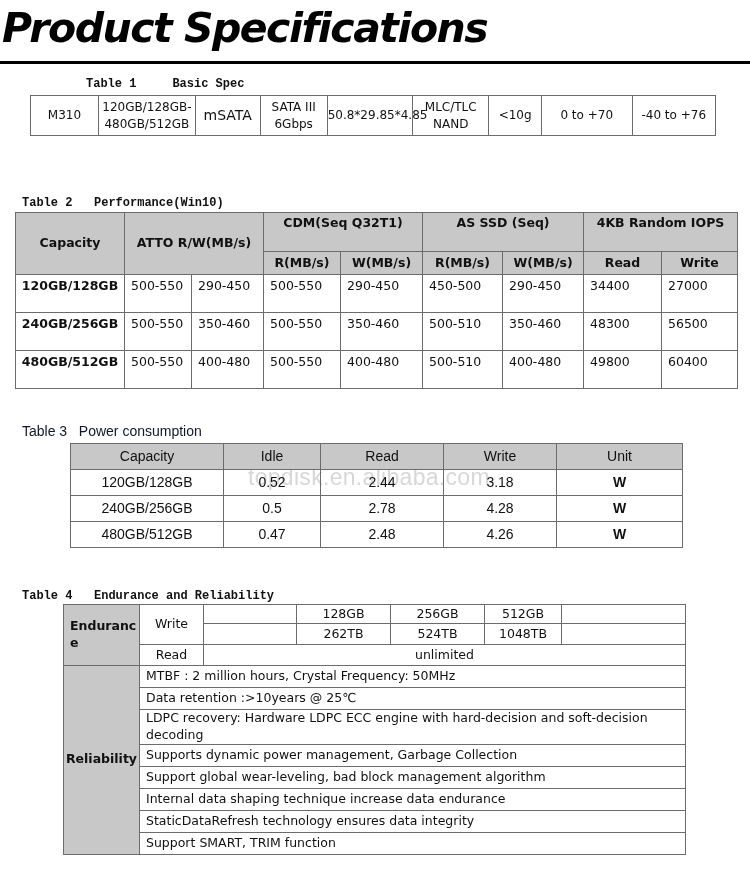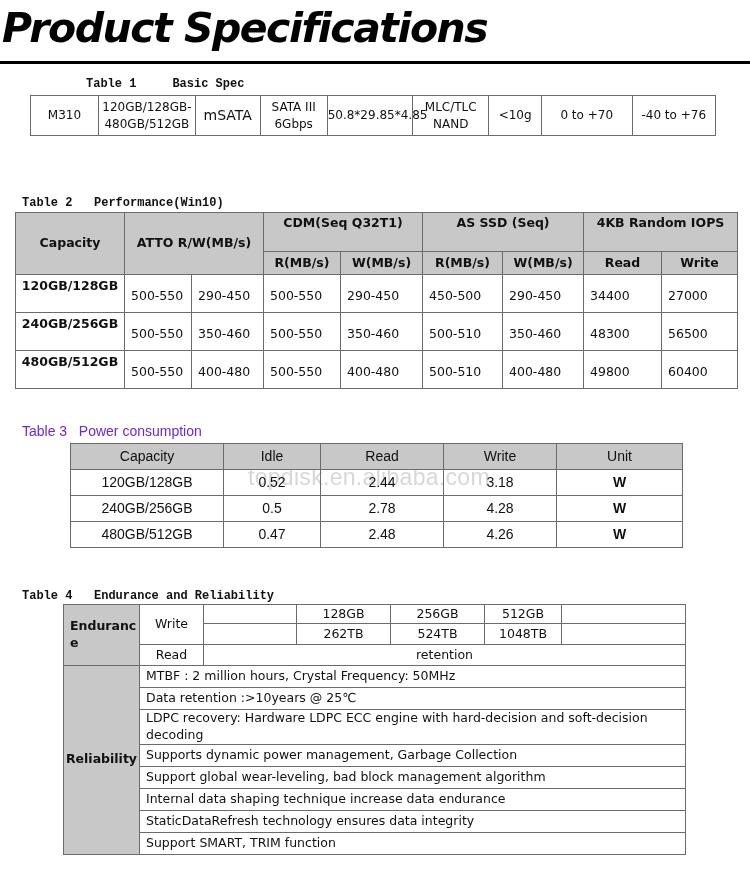--- a/index.html
+++ b/index.html
@@ -1,27 +1,27 @@
 <!DOCTYPE html>
 <html><head>
 <meta charset="utf-8">
 <style>
   html, body { margin: 0; padding: 0; background: #ffffff; }
   body { width: 750px; height: 876px; position: relative; overflow: hidden; font-family: "DejaVu Sans", sans-serif; color: #111; }
   .abs { position: absolute; }
   .title { left: 2px; top: 4px; font-family: "DejaVu Sans", sans-serif; font-style: italic; font-weight: bold; font-size: 41px; letter-spacing: -1.5px; color: #000; }
   .title-rule { left: 0; top: 61px; width: 750px; height: 3px; background: #000; }
   .cap { font-family: Liberation Mono, monospace; font-weight: bold; font-size: 12px; color: #111; white-space: pre; }
-  .cap3 { font-family: "Liberation Sans", sans-serif; font-size: 14px; color: #6d28d9; white-space: pre; }
+  .cap3 { font-family: "Liberation Sans", sans-serif; font-size: 14px; color: #0f172a; white-space: pre; }
   table { border-collapse: collapse; position: absolute; table-layout: fixed; }
   td { border: 1.5px solid #6b6b6b; text-align: center; vertical-align: middle; padding: 0; font-size: 12.5px; line-height: 1.35; color: #111; }
   .hd { background: #c8c8c8; font-weight: bold; }
   .t1 td { font-family: "DejaVu Sans", sans-serif; font-size: 12px; }
   .t2 td { font-family: "DejaVu Sans", sans-serif; font-size: 12.5px; text-align: center; }
-  .t2 .val { text-align: left; vertical-align: top; padding: 13px 0 0 6px; }
+  .t2 .val { text-align: left; vertical-align: top; padding: 3px 0 0 6px; }
   .t2 .capc { font-weight: bold; vertical-align: top; padding-top: 3px; }
   .t3 td { font-family: "Liberation Sans", sans-serif; font-size: 14px; }
   .t3 .hd { font-weight: normal; }
   .t4 td { font-family: "DejaVu Sans", sans-serif; font-size: 12.5px; }
   .t4 .left { text-align: left; padding-left: 6px; }
   .watermark { left: 248px; top: 424px; font-family: "Liberation Sans", sans-serif; font-size: 23px; color: rgba(140,140,140,0.35); letter-spacing: 0.3px; margin-top: 40px; }
 </style>
 </head>
 <body>
 
@@ -186,21 +186,21 @@
   </tr>
   <tr style="height:21px">
     <td></td>
     <td>262TB</td>
     <td>524TB</td>
     <td>1048TB</td>
     <td></td>
   </tr>
   <tr style="height:21px">
     <td>Read</td>
-    <td colspan="5">retention</td>
+    <td colspan="5">unlimited</td>
   </tr>
   <tr style="height:22px">
     <td class="hd" rowspan="8">Reliability</td>
     <td colspan="6" class="left">MTBF : 2 million hours, Crystal Frequency: 50MHz</td>
   </tr>
   <tr style="height:22px">
         <td colspan="6" class="left">Data retention :&gt;10years @ 25℃</td>
       </tr>
   <tr style="height:22px">
         <td colspan="6" class="left">LDPC recovery: Hardware LDPC ECC engine with hard-decision and soft-decision decoding</td>

